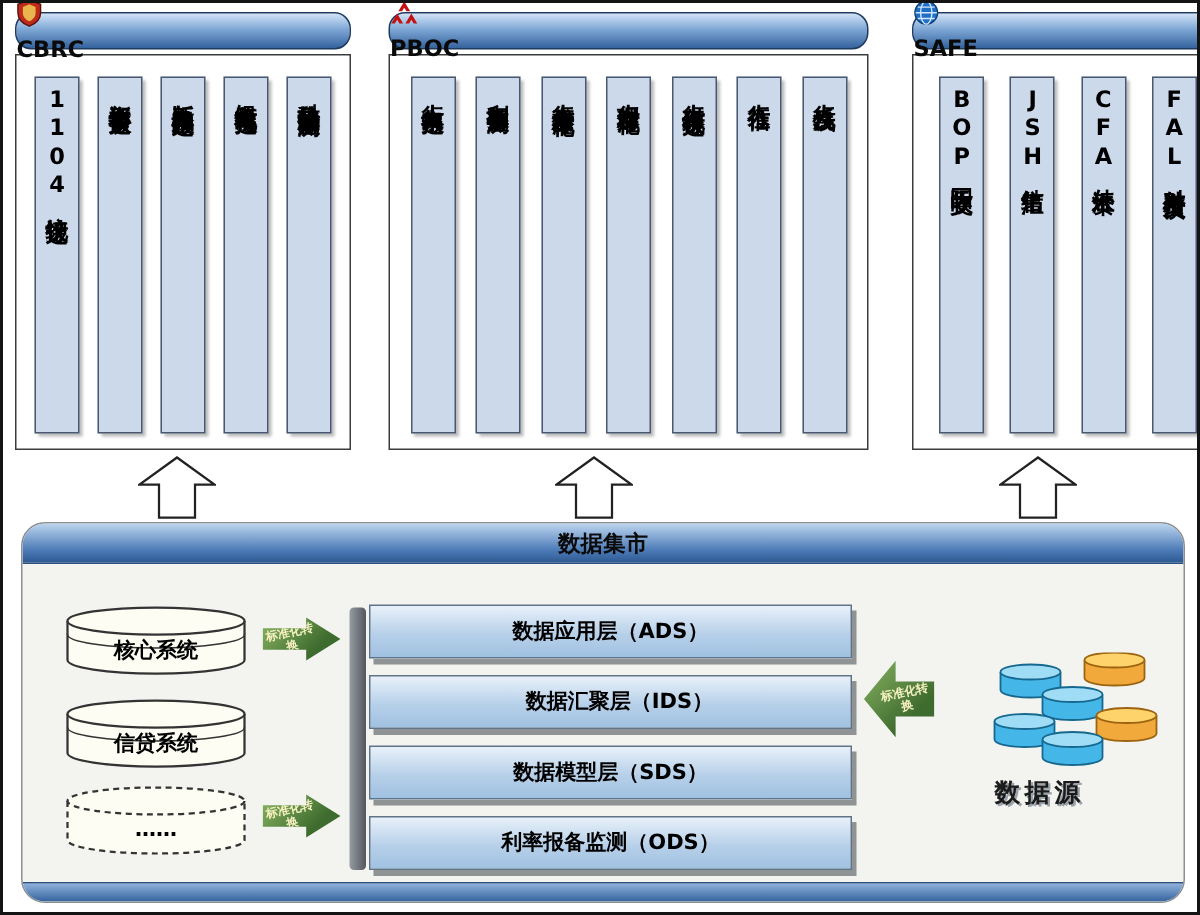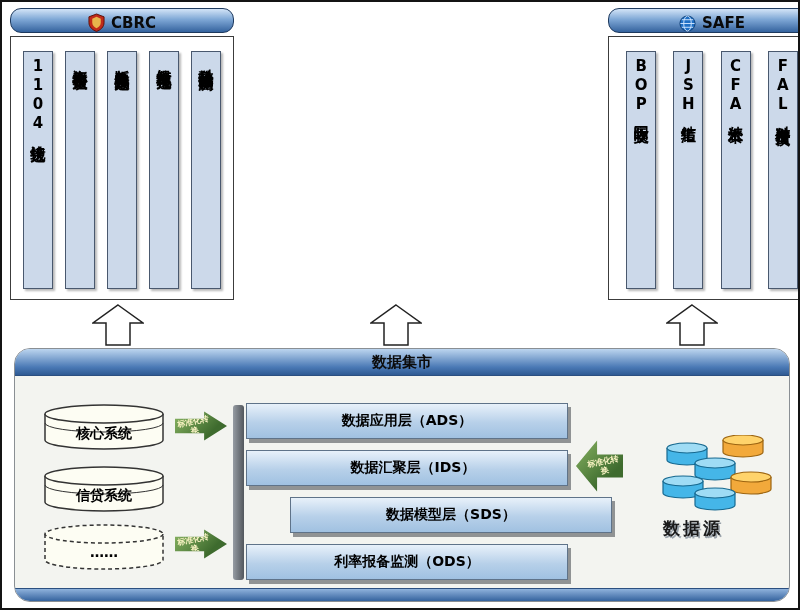--- a/index.html
+++ b/index.html
@@ -6,22 +6,22 @@
   html,body { background:#fff; }
   body { font-family:"DejaVu Sans","Liberation Sans",sans-serif; }
 
   .frame { position:relative; width:800px; height:610px; background:#fff;
            border:2px solid #141414; overflow:hidden; }
 
   
   .panel { position:absolute; top:6px; height:294px; }
   .panel-header { height:25px; border:1px solid #1e3a5f; border-radius:11px;
     background:linear-gradient(180deg,#d3e4f7 0%,#7fa8d6 45%,#35639e 100%);
-    display:flex; align-items:flex-end; justify-content:center; gap:6px;
-    font-weight:bold; font-size:15px; color:#0a0a0a; position:relative; z-index:2; }
+    display:flex; align-items:flex-start; justify-content:center; gap:6px;
+    font-weight:bold; font-size:15px; color:#0a0a0a; position:relative; z-index:2;flex-direction:column; }
   .panel-body { margin-top:3px; height:264px; border:1.5px solid #3c3c3c; background:#fff;
     display:flex; justify-content:space-evenly; padding-top:14px; }
   .vcol { width:30px; height:238px; background:#ccd9ea; border:1px solid #49586e;
     box-shadow:2px 2px 2px rgba(0,0,0,.28);
     writing-mode:vertical-rl; text-orientation:upright;
     font-size:15px; font-weight:bold; line-height:28px; letter-spacing:1px;
     padding-top:5px; color:#000; overflow:hidden; }
 
   .hicon { display:inline-flex; align-items:center; }
 
@@ -84,20 +84,41 @@
     </div>
     <div class="panel-body">
       <div class="vcol">1104统计报送</div>
       <div class="vcol">新资本协议报送</div>
       <div class="vcol">新版客户风险报送</div>
       <div class="vcol">银监标准化报送</div>
       <div class="vcol">科技风险指标监测</div>
     </div>
   </div>
 
+  <div class="panel" style="left:257px;width:320px;">
+    <div class="panel-header">
+      <span class="hicon">
+        <svg width="19" height="17" viewBox="0 0 20 18">
+          <path d="M10,1 L14.2,8 H11.6 L10,5.4 L8.4,8 H5.8 Z" fill="#c41212"></path>
+          <path d="M5,9.5 L9.2,16.5 H6.6 L5,13.9 L3.4,16.5 H0.8 Z" fill="#c41212"></path>
+          <path d="M15,9.5 L19.2,16.5 H16.6 L15,13.9 L13.4,16.5 H10.8 Z" fill="#c41212"></path>
+        </svg>
+      </span>
+      <span>PBOC</span>
+    </div>
+    <div class="panel-body">
+      <div class="vcol">人行大集中报送</div>
+      <div class="vcol">利率报备监测</div>
+      <div class="vcol">人行存贷款标准化</div>
+      <div class="vcol">人行理财标准化</div>
+      <div class="vcol">人行支付统计报送</div>
+      <div class="vcol">人行征信</div>
+      <div class="vcol">人行反洗钱</div>
+    </div>
+  </div>
 
   <div class="panel" style="left:606px;width:208px;">
     <div class="panel-header">
       <span class="hicon">
         <svg width="17" height="17" viewBox="0 0 18 18">
           <circle cx="9" cy="9" r="8" fill="#1f6fc4" stroke="#0d3d73"></circle>
           <ellipse cx="9" cy="9" rx="4" ry="8" fill="none" stroke="#cfe6ff" stroke-width="1"></ellipse>
           <path d="M1.5,9 H16.5 M3,5 H15 M3,13 H15" stroke="#cfe6ff" stroke-width="1" fill="none"></path>
         </svg>
       </span>
@@ -148,21 +169,21 @@
       <span>标准化转换</span>
     </div>
     <div class="garrow garrow-r" style="left:160px;top:180px;width:52px;height:30px;">
       <span>标准化转换</span>
     </div>
 
     <div class="stack">
       <div class="stack-side"></div>
       <div class="layer" style="top:0;">数据应用层（ADS）</div>
       <div class="layer" style="top:47px;padding-left:12px;">数据汇聚层（IDS）</div>
-      <div class="layer" style="top:94px;margin-left:44px;">数据模型层（SDS）</div>
+      <div class="layer" style="top:94px;">数据模型层（SDS）</div>
       <div class="layer" style="top:141px;">利率报备监测（ODS）</div>
     </div>
 
     <div class="garrow garrow-l" style="left:560px;top:88px;width:48px;height:58px;">
       <span>标准化转换</span>
     </div>
 
     <svg class="ds-cluster" width="116" height="80" viewBox="0 0 116 80">
 
       <g>

